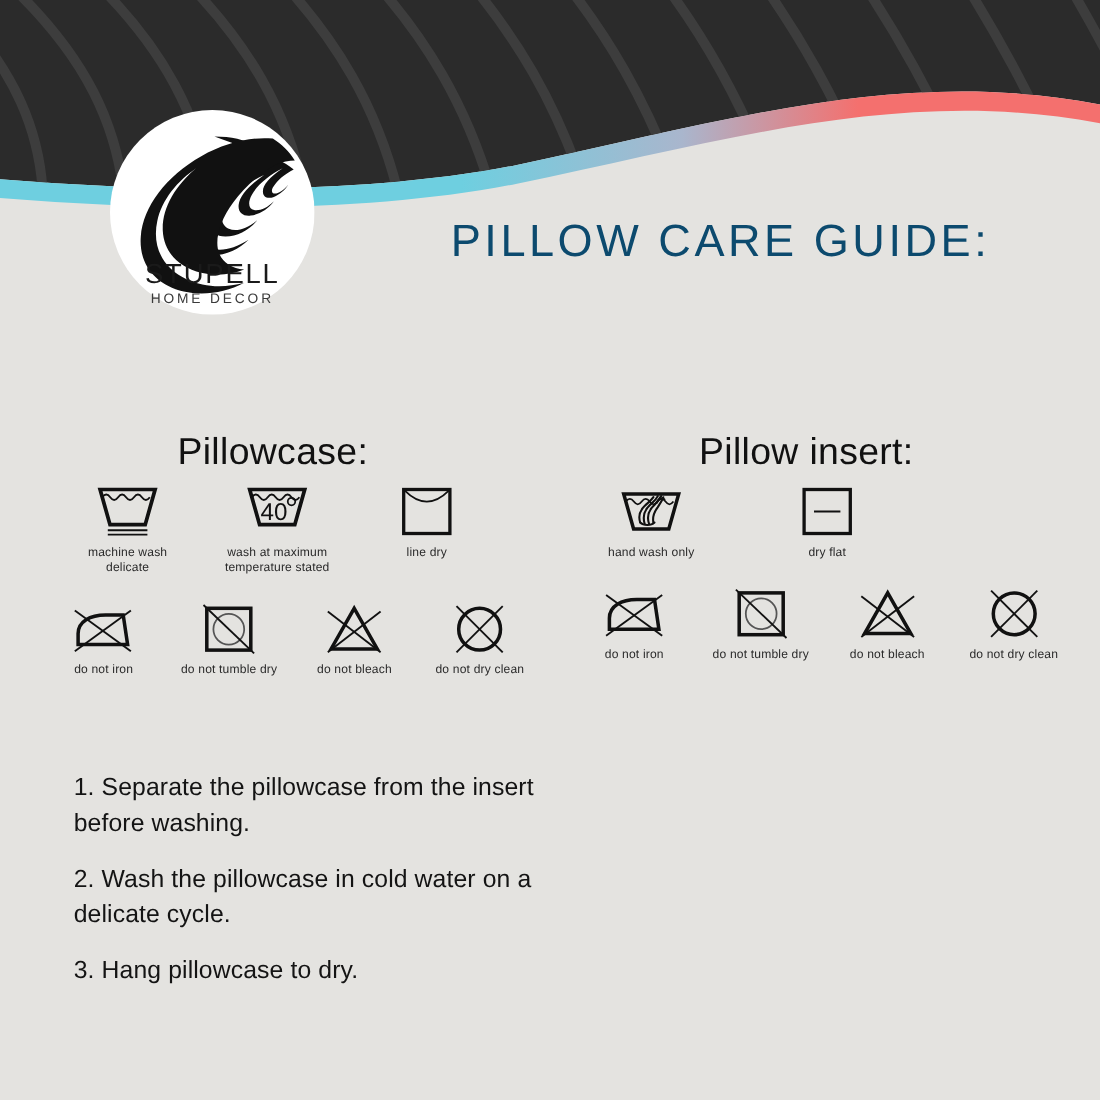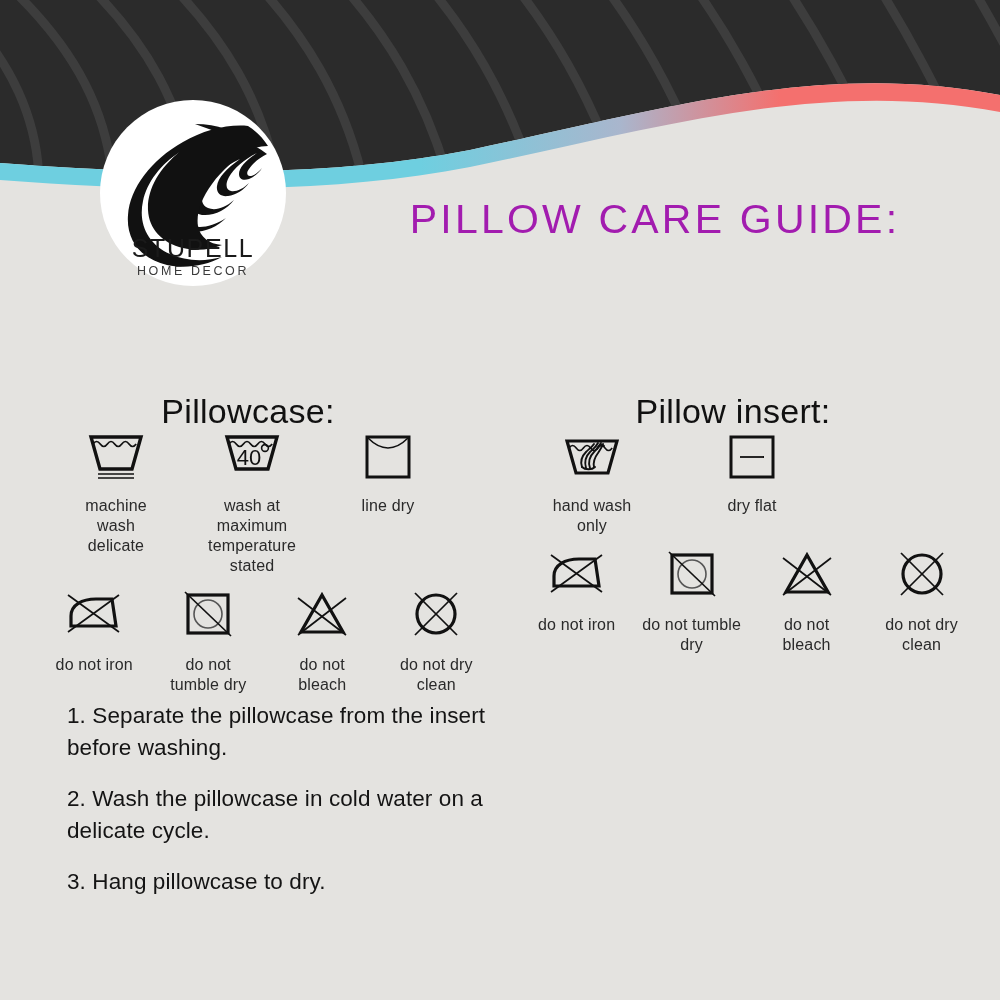--- a/index.html
+++ b/index.html
@@ -28,21 +28,21 @@
   }
   #logo svg { display:block; }
 
   
   #page-title {
     position:absolute; left:0; top:196px; width:1000px;
     text-align:center;
     font-size:41px;
     font-weight:400;
     letter-spacing:3.2px;
-    color:#a21caf;
+    color:#0c4a6e;
     padding-left:310px;
   }
 
   
   .column { position:absolute; top:392px; }
   #col-left  { left:52px;  width:440px; }
   #col-right { left:532px; width:440px; }
 
   .col-heading {
     font-size:34px;
@@ -64,25 +64,25 @@
   #col-left  .symbol-row.row-2 { gap:24px; padding-right:8px; margin-top:14px; }
   #col-right .symbol-row.row-1 { gap:68px; padding-right:160px; }
   #col-right .symbol-row.row-2 { gap:20px; padding-right:0px; margin-top:14px; }
 
   .symbol {
     display:flex;
     flex-direction:column;
     align-items:center;
     width:92px;
   }
-  .symbol .glyph { height:58px; display:flex; align-items:flex-start; justify-content:center; }
+  .symbol .glyph { height:58px; display:flex; align-items:flex-end; justify-content:center; }
   .symbol .glyph svg { display:block; }
   .symbol .caption {
     margin-top:7px;
-    font-size:16px;
+    font-size:11px;
     line-height:1.25;
     text-align:center;
     color:#2a2a2a;
     letter-spacing:0.15px;
     white-space:pre-line;
   }
   .symbol.wide { width:104px; }
 
   
   .instructions { position:absolute; top:700px; }

